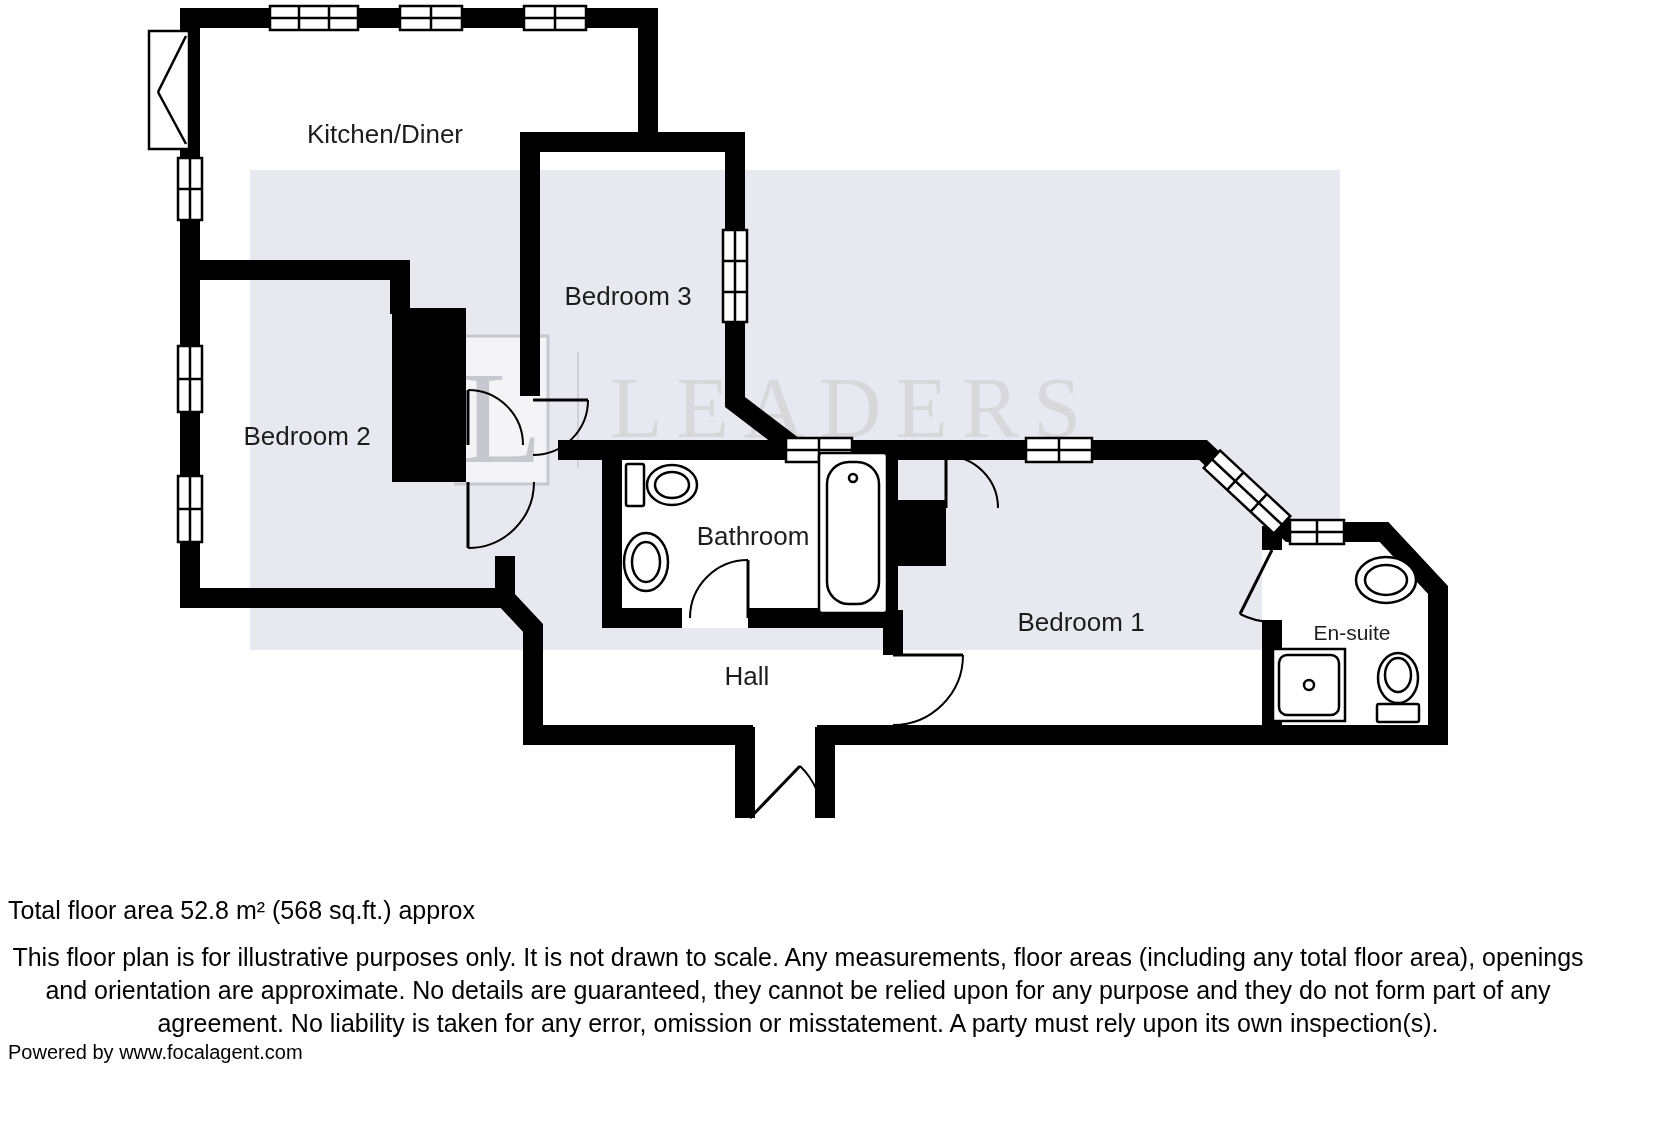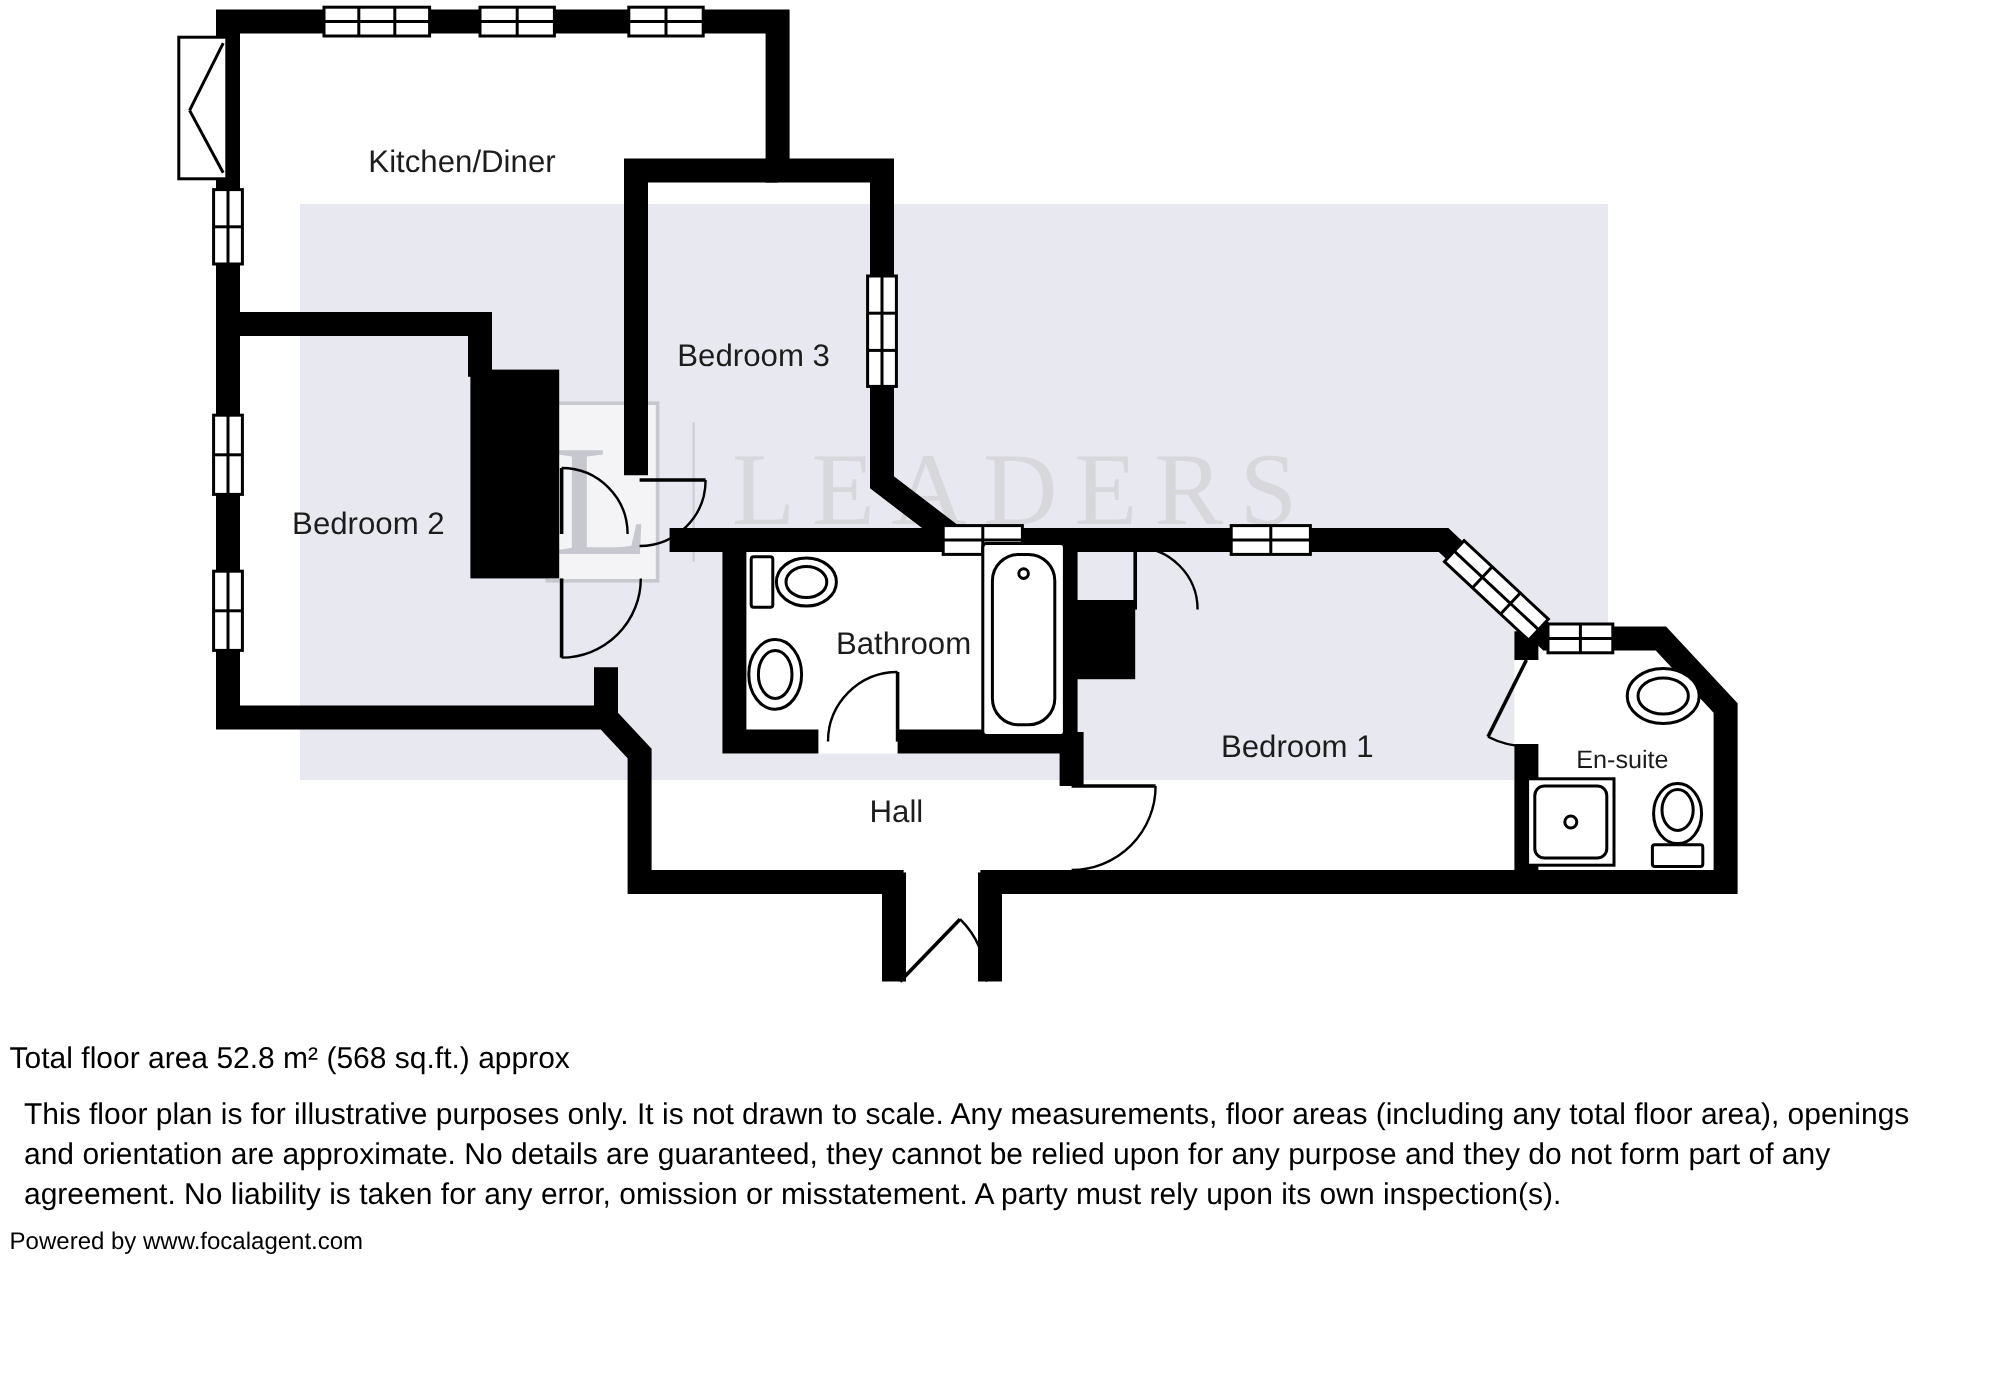--- a/index.html
+++ b/index.html
@@ -4,23 +4,23 @@
 <style>
   html,body{margin:0;padding:0;background:#ffffff;}
   #page{position:relative;width:1680px;height:1144px;background:#ffffff;overflow:hidden;
         font-family:"Liberation Sans",sans-serif;}
   #plan-wrap{position:absolute;left:0;top:0;width:1680px;height:870px;}
   svg{display:block;}
   .room-label{font-family:"Liberation Sans",sans-serif;font-size:26px;fill:#1c1c1c;}
   .room-label.small{font-size:21px;}
   .wm-letter{font-family:"Liberation Serif","DejaVu Serif",serif;font-size:132px;fill:#c7c7cf;}
   .wm-brand{font-family:"Liberation Serif","DejaVu Serif",serif;font-size:86px;letter-spacing:14px;fill:#d7d7dc;}
-  #footer{position:absolute;left:8px;top:868px;width:1600px;color:#000;}
+  #footer{position:absolute;left:8px;top:896px;width:1600px;color:#000;}
   #footer .total{font-size:25px;margin:0 0 16px 0;}
-  #footer .disclaimer{font-size:25px;line-height:33px;margin:12px;width:1580px;}
+  #footer .disclaimer{font-size:25px;line-height:33px;margin:0;width:1580px;text-align:center;}
   #footer .powered{font-size:20px;margin:1px 0 0 0;}
 </style>
 </head>
 <body>
 
 <div id="page">
   <div id="plan-wrap">
     <svg width="1680" height="870" viewBox="0 0 1680 870" xmlns="http://www.w3.org/2000/svg">
 
       <rect x="250" y="170" width="1090" height="480" fill="#e8e8f0"></rect>

